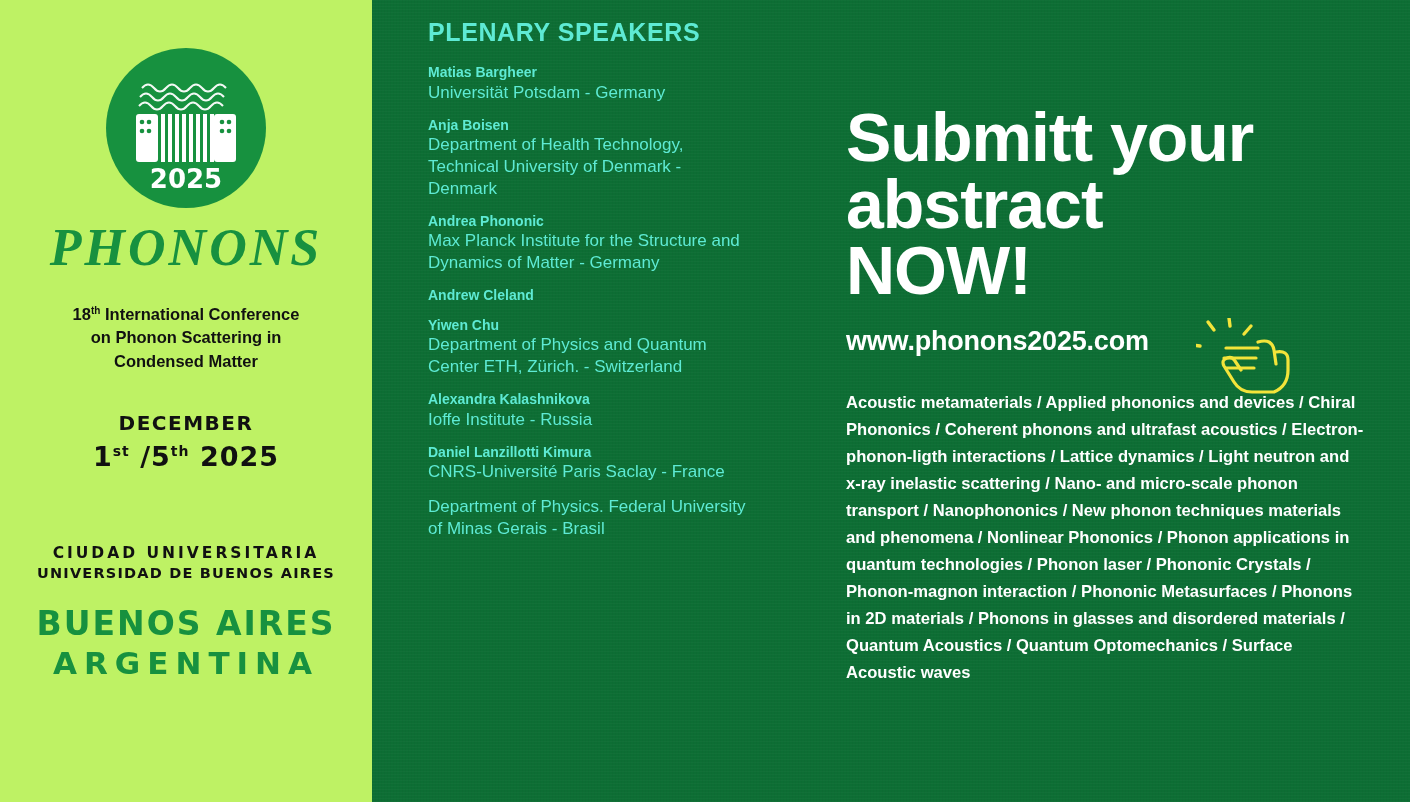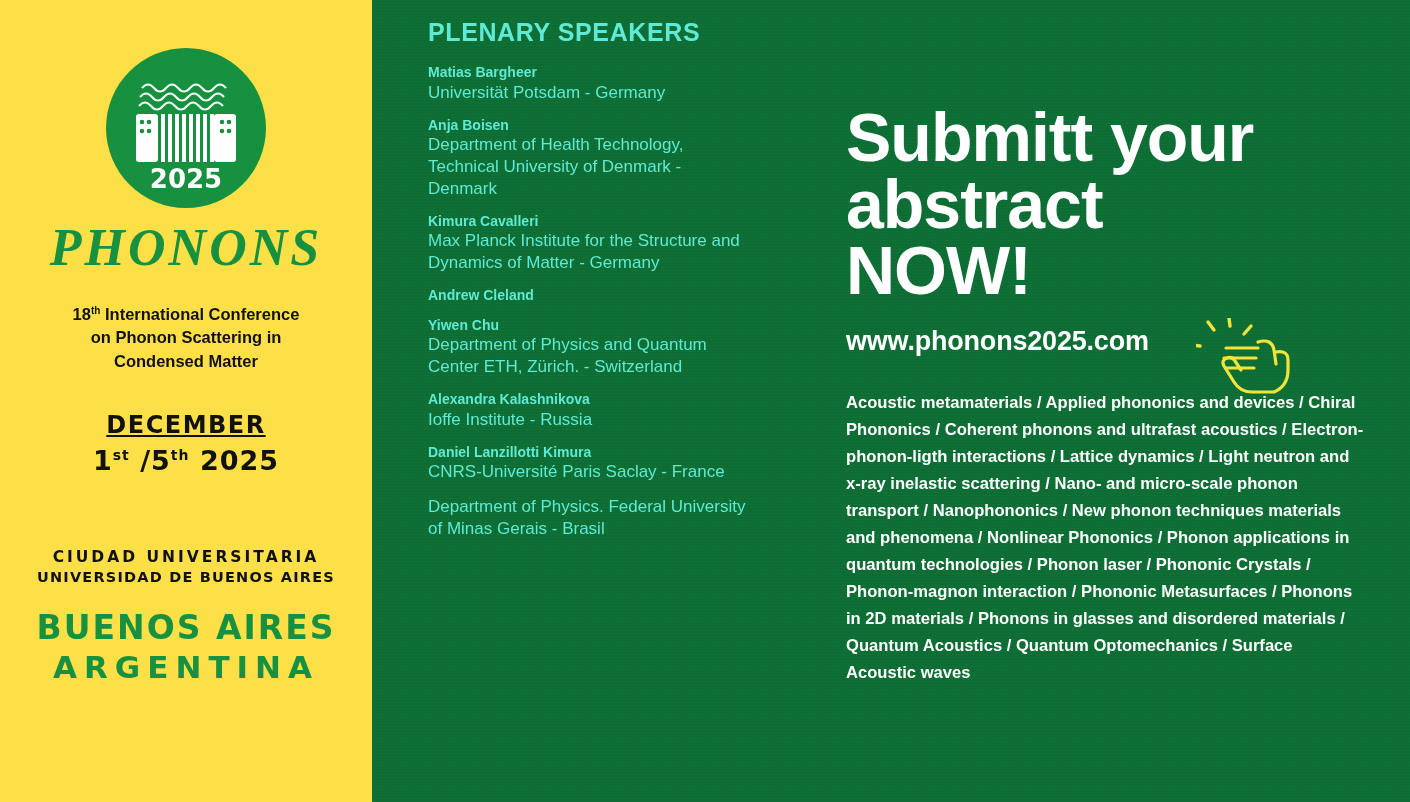--- a/index.html
+++ b/index.html
@@ -22,21 +22,21 @@
     background-image:
       repeating-linear-gradient(0deg, rgba(255,255,255,0.018) 0 1px, transparent 1px 3px),
       repeating-linear-gradient(90deg, rgba(0,0,0,0.022) 0 1px, transparent 1px 3px);
     pointer-events:none;
   }
 
   
   .left-panel{
     width:372px;
     height:802px;
-    background:#fde047;
+    background:#bef264;
     flex:0 0 372px;
     position:relative;
     z-index:2;
     display:flex;
     flex-direction:column;
     align-items:center;
   }
   .logo-wrap{
     margin-top:48px;
     width:160px; height:160px;
@@ -66,25 +66,24 @@
     line-height:1.42;
     width:300px;
   }
   .conf-lines sup{ font-size:10px; vertical-align:super; }
   .date-block{
     margin-top:38px;
     text-align:center;
     color:#111;
   }
   .date-month{
-    font-size:24px;
+    font-size:20px;
     font-weight:700;
     letter-spacing:1.5px;
     font-family:"DejaVu Sans", sans-serif;
-    text-decoration:underline;
   }
   .date-days{
     margin-top:6px;
     font-size:27px;
     font-weight:700;
     letter-spacing:1px;
     font-family:"DejaVu Sans", sans-serif;
   }
   .date-days sup{ font-size:14px; vertical-align:super; }
   .venue{
@@ -260,21 +259,21 @@
     <div id="speakers-list">
         <div class="speaker">
           <div class="speaker-name">Matias  Bargheer</div>
           <div class="speaker-aff">Universität Potsdam - Germany</div>
         </div>
         <div class="speaker">
           <div class="speaker-name">Anja Boisen</div>
           <div class="speaker-aff">Department of Health Technology,<br>Technical University of Denmark -<br>Denmark</div>
         </div>
         <div class="speaker">
-          <div class="speaker-name">Kimura Cavalleri</div>
+          <div class="speaker-name">Andrea Phononic</div>
           <div class="speaker-aff">Max Planck Institute for the Structure and<br>Dynamics of Matter - Germany</div>
         </div>
         <div class="speaker">
           <div class="speaker-name">Andrew Cleland</div>
         </div>
         <div class="speaker">
           <div class="speaker-name">Yiwen Chu</div>
           <div class="speaker-aff">Department of Physics and Quantum<br>Center ETH, Zürich.  - Switzerland</div>
         </div>
         <div class="speaker">

